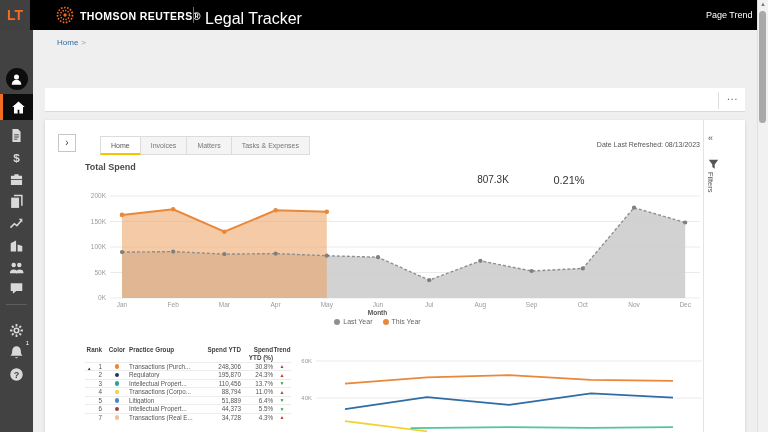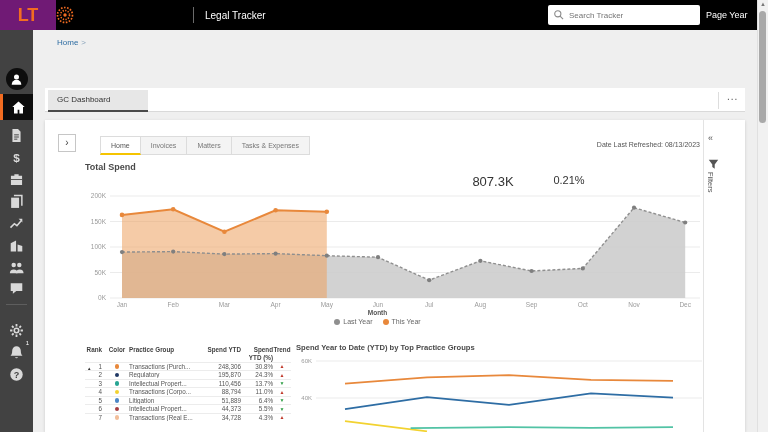--- a/index.html
+++ b/index.html
@@ -4,26 +4,26 @@
 <style>
   * { margin:0; padding:0; box-sizing:border-box; }
   html,body { background:#dcdcdc; }
   #stage {
     position:relative; width:768px; height:432px; overflow:hidden;
     background:#efefef; font-family:"Liberation Sans",sans-serif; color:#3f3f3f;
   }
   .abs { position:absolute; }
   
   .topbar { left:0; top:0; width:768px; height:30px; background:#000; }
-  .lt-logo { left:0; top:0; width:56px; height:30px; background:#701a75;
-    color:#f26c21; font-weight:bold; font-size:18px; line-height:30px; text-align:center; }
+  .lt-logo { left:0; top:0; width:30px; height:30px; background:#404040;
+    color:#f26c21; font-weight:bold; font-size:14px; line-height:30px; text-align:center; }
   .tr-icon { left:56px; top:6px; width:18px; height:18px; }
   .brand-text { left:80px; top:10px; color:#fff; font-size:10.5px; font-weight:bold; letter-spacing:.4px; }
   .bar-divider { left:193px; top:7px; width:1px; height:16px; background:#6a6a6a; }
-  .product-text { left:205px; top:10px; color:#fff; font-size:10px; }
+  .product-text { left:205px; top:10px; color:#fff; font-size:16px; }
   .searchbox { left:548px; top:5px; width:152px; height:20px; background:#fff; border-radius:2px; display:flex; align-items:center; padding:0 5px; }
   .searchbox input { border:none; outline:none; flex:1; font-size:8px; font-family:"Liberation Sans",sans-serif; color:#333; margin-left:4px; background:transparent; }
   .page-help { left:706px; top:10px; color:#fff; font-size:9px; }
   
   .scroll-track { left:757px; top:0; width:11px; height:432px; background:#f1f1f1; border-left:1px solid #e0e0e0; }
   .scroll-arrow { left:758px; top:1px; width:10px; text-align:center; font-size:6px; color:#777; }
   .scroll-thumb { left:759px; top:11px; width:7px; height:112px; background:#a9a9a9; border-radius:4px; }
   
   .sidebar { left:0; top:30px; width:33px; height:402px; background:#424242; }
   .side-item { position:absolute; left:0; width:33px; height:22px; display:flex; align-items:center; justify-content:center; cursor:pointer; }
@@ -52,21 +52,21 @@
   .dash-tab:first-child { border-left:1px solid #dcdcdc; }
   .dash-tab.active { background:#fff; color:#555; border-bottom:2px solid #f5c400; }
   .date-refreshed { left:500px; top:141px; width:200px; text-align:right; font-size:7px; color:#555; }
   
   .filters-rail { left:703px; top:120px; width:24px; height:312px; border-left:1px solid #e3e3e3; }
   .filters-collapse { left:708px; top:133px; font-size:9px; color:#555; cursor:pointer; }
   .filters-funnel { left:708px; top:156px; width:11px; height:11px; cursor:pointer; }
   .filters-label { left:706px; top:172px; writing-mode:vertical-rl; text-orientation:mixed; font-size:7.5px; color:#555; }
   
   .chart1-title { left:85px; top:162px; font-size:9px; font-weight:bold; color:#4a4a4a; }
-  .kpi-total { left:453px; top:174px; width:80px; text-align:center; font-size:13px; color:#333; }
+  .kpi-total { left:453px; top:174px; width:80px; text-align:center; font-size:10px; color:#333; }
   .kpi-pct { left:529px; top:174px; width:80px; text-align:center; font-size:11px; color:#333; }
   #chart1 { left:50px; top:186px; }
   .xlabel { left:50px; top:309px; width:655px; text-align:center; font-size:6.5px; font-weight:bold; color:#555; }
   .legend { left:50px; top:318px; width:655px; display:flex; justify-content:center; gap:10px; }
   .legend-item { display:flex; align-items:center; gap:3px; font-size:7px; color:#666; cursor:pointer; }
   .legend-dot { width:6px; height:6px; border-radius:50%; }
   
   .pg-table { left:85px; top:346px; width:206px; font-size:6.3px; color:#555; }
   .pg-head { display:flex; font-weight:bold; color:#3f3f3f; line-height:1.25; }
   .pg-row { display:flex; height:8.5px; align-items:center; border-top:1px solid #ececec; cursor:pointer; }
@@ -94,32 +94,24 @@
   <div class="abs lt-logo">LT</div>
   <div class="abs tr-icon">
     <svg width="18" height="18" viewBox="0 0 18 18">
       <g fill="none" stroke="#f26c21">
         <circle cx="9" cy="9" r="7.5" stroke-dasharray="1.6 1.5" stroke-width="1.7"></circle>
         <circle cx="9" cy="9" r="4.5" stroke-dasharray="1.3 1.3" stroke-width="1.6"></circle>
       </g>
       <circle cx="9" cy="9" r="1.7" fill="#f26c21"></circle>
     </svg>
   </div>
+  <div class="abs brand-text">THOMSON REUTERS®</div>
   <div class="abs bar-divider"></div>
   <div class="abs product-text">Legal Tracker</div>
-  <div class="abs searchbox">
-    <span style="display:flex;">
-      <svg width="12" height="12" viewBox="0 0 14 14">
-        <circle cx="5.6" cy="5.6" r="3.6" fill="none" stroke="#8a8a8a" stroke-width="1.3"></circle>
-        <path d="M8.3 8.3l3.4 3.4" stroke="#8a8a8a" stroke-width="1.3"></path>
-      </svg>
-    </span>
-    <input placeholder="Search Tracker" style="">
-  </div>
-  <div class="abs page-help">Page Year</div>
+  <div class="abs page-help">Page Trend</div>
 
   <div class="abs scroll-track"></div>
   <div class="abs scroll-arrow">▲</div>
   <div class="abs scroll-thumb"></div>
 
   <div class="abs sidebar" id="sidebar">
       <div class="side-item" style="top: 38px;">
         <span class="avatar-circle">
           <span style="display:flex;">
             <svg width="13" height="13" viewBox="0 0 14 14">
@@ -228,21 +220,20 @@
           </svg>
         </span>
       </div>
     </div>
 
   <div class="abs breadcrumb">
     <span class="home">Home</span><span class="sep">&gt;</span>
   </div>
 
   <div class="abs ws-strip"></div>
-  <div class="abs ws-tab">GC Dashboard</div>
   <div class="abs ws-divider"></div>
   <div class="abs ws-more">...</div>
 
   <div class="abs card"></div>
   <div class="abs expand-btn">›</div>
   <div class="abs dash-tabs" id="dash-tabs">
       <div class="dash-tab active">Home</div>
       <div class="dash-tab">Invoices</div>
       <div class="dash-tab">Matters</div>
       <div class="dash-tab">Tasks &amp; Expenses</div>
@@ -393,21 +384,20 @@
           <span class="dot" style="background:#f2be9a"></span>
         </div>
         <div class="c-group">Transactions (Real E...</div>
         <div class="c-spend">34,728</div>
         <div class="c-pct">4.3%</div>
         <div class="c-trend trend-up">▲</div>
       </div>
     </div>
   <div class="abs sort-arrow">▲</div>
 
-  <div class="abs chart2-title">Spend Year to Date (YTD) by Top Practice Groups</div>
   <svg class="abs" id="chart2" width="412" height="80">
       <line x1="20" y1="9.0" x2="406" y2="9.0" stroke="#ebebeb" stroke-width="1"></line>
       <text class="tick" x="16" y="11" text-anchor="end" font-size="6" fill="#9a9a9a">60K</text>
       <line x1="20" y1="46.0" x2="406" y2="46.0" stroke="#ebebeb" stroke-width="1"></line>
       <text class="tick" x="16" y="48" text-anchor="end" font-size="6" fill="#9a9a9a">40K</text>
       <polyline points="49.0,31.6 131.0,25.3 213.0,23.2 295.0,27.9 377.0,28.8" fill="none" stroke="#e8883b" stroke-width="1.8" stroke-linejoin="round"></polyline>
       <polyline points="49.0,57.1 131.0,45.1 213.0,52.8 295.0,41.4 377.0,45.6" fill="none" stroke="#2e6da4" stroke-width="1.8" stroke-linejoin="round"></polyline>
       <polyline points="49.0,69.1 131.0,79.3" fill="none" stroke="#f2d230" stroke-width="1.8" stroke-linejoin="round"></polyline>
       <polyline points="114.6,76.2 213.0,75.2 295.0,75.8 377.0,75.2" fill="none" stroke="#52c3a5" stroke-width="1.8" stroke-linejoin="round"></polyline>
     </svg>

